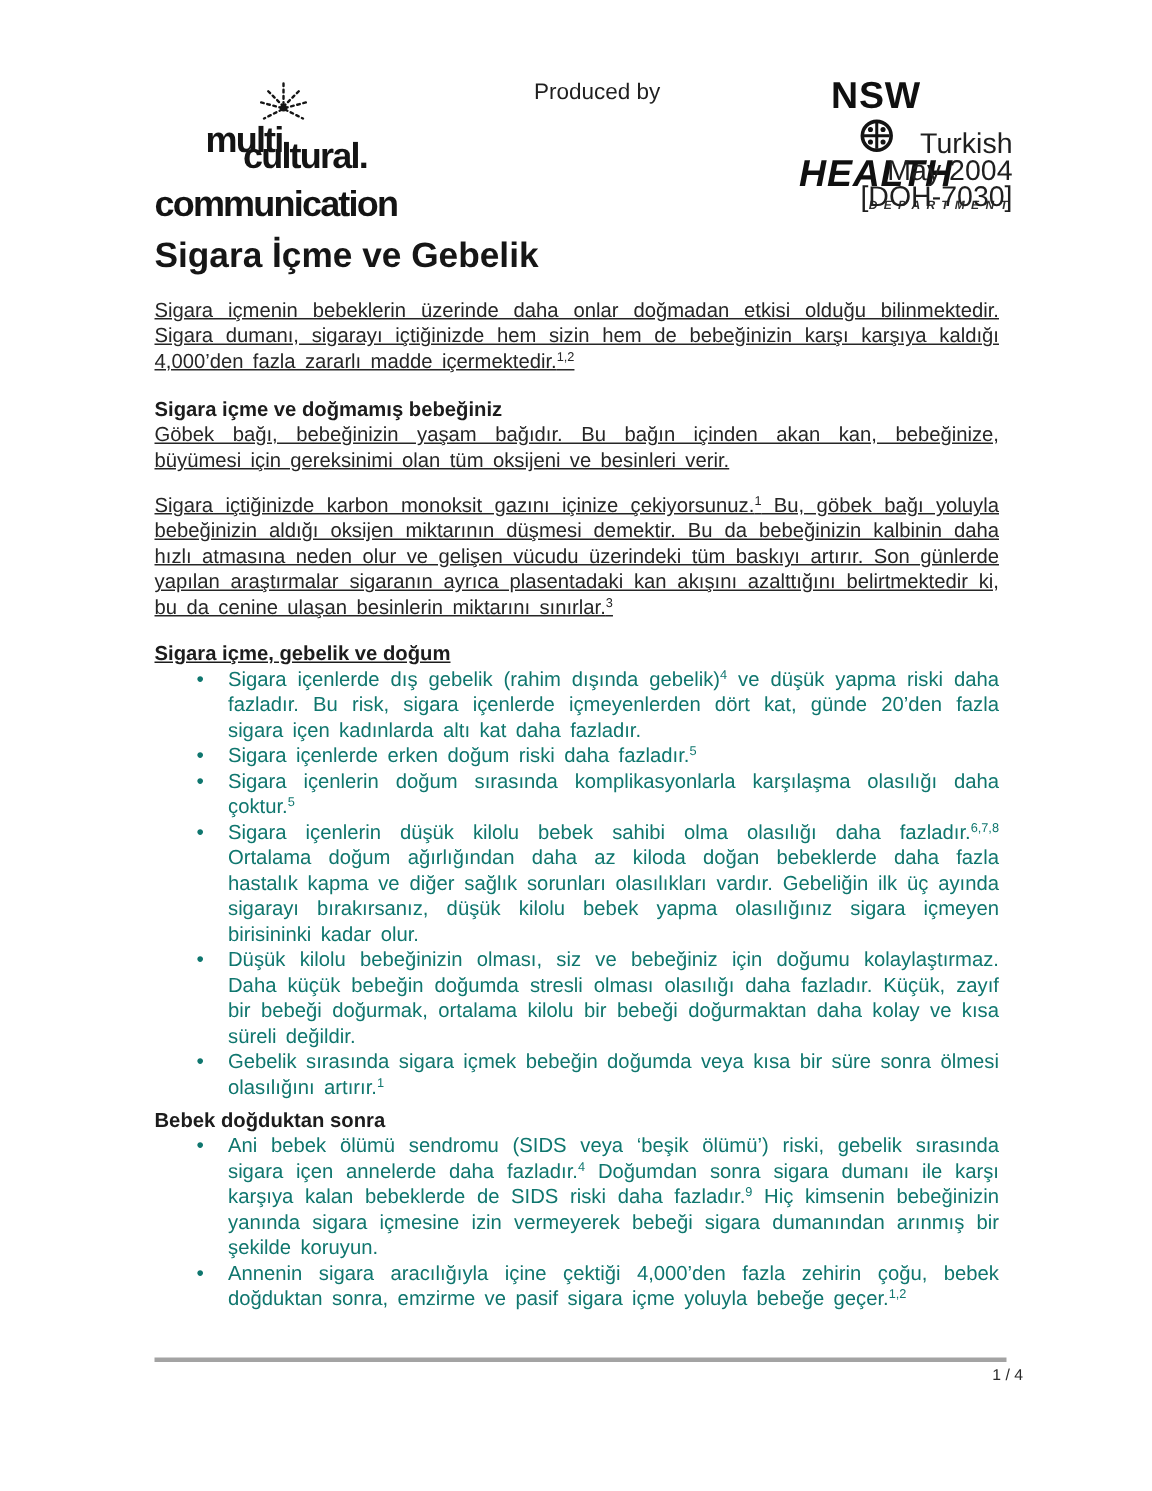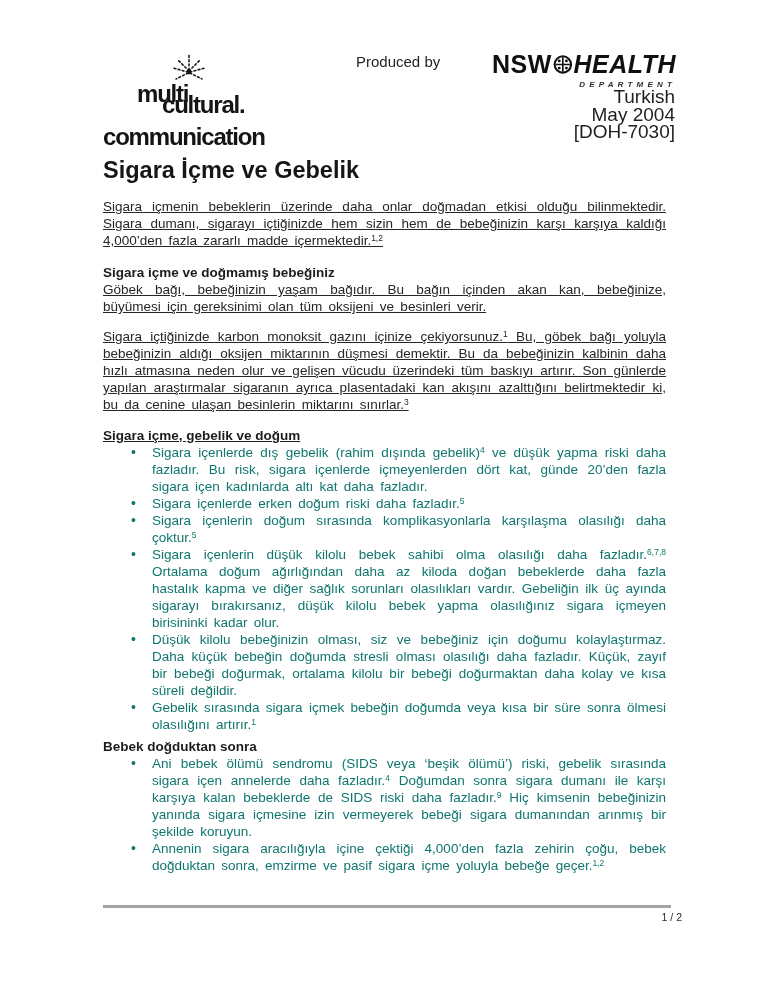--- a/index.html
+++ b/index.html
@@ -12,21 +12,21 @@
   .mc-l { position:absolute; font-size:24px; font-weight:bold; letter-spacing:-1.2px;
           line-height:20px; white-space:nowrap; color:#141414; }
   .mc-l1 { left:34px; top:0; }
   .mc-l2 { left:59px; top:11px; }
   .mc-l3 { left:0;   top:23px;margin-top:20px; }
   .starburst { position:absolute; left:66px; top:-32px; }
 
   .produced-by { position:absolute; left:356px; top:53px; font-size:15px; color:#1f1f1f; }
 
   .nsw-logo { position:absolute; left:492px; top:50px; width:184px; }
-  .nsw-row { display:flex; align-items:center; justify-content:flex-end; }
+  .nsw-row { display:flex; align-items:center; justify-content:flex-end;flex-direction:column; }
   .nsw-txt { font-size:25px; font-weight:800; letter-spacing:0.5px; color:#101010; }
   .globe { margin:0 1px; display:block; }
   .health-txt { font-size:25px; font-weight:800; font-style:italic; letter-spacing:0.5px; color:#101010; }
   .dept { font-size:8px; font-weight:bold; letter-spacing:4.2px; text-align:right;
           margin-top:1px; color:#2e2e2e; font-style:italic; }
 
   .meta { position:absolute; right:93px; top:88px; text-align:right;
           font-size:19px; line-height:17.5px; color:#1f1f1f; }
 
   
@@ -116,15 +116,15 @@
     </ul>
 
     <h3 class="s3">Bebek doğduktan sonra</h3>
     <ul>
       <li>Ani bebek ölümü sendromu (SIDS veya ‘beşik ölümü’) riski, gebelik sırasında sigara içen annelerde daha fazladır.<sup>4</sup> Doğumdan sonra sigara dumanı ile karşı karşıya kalan bebeklerde de SIDS riski daha fazladır.<sup>9</sup> Hiç kimsenin bebeğinizin yanında sigara içmesine izin vermeyerek bebeği sigara dumanından arınmış bir şekilde koruyun.</li>
       <li>Annenin sigara aracılığıyla içine çektiği 4,000’den fazla zehirin çoğu, bebek doğduktan sonra, emzirme ve pasif sigara içme yoluyla bebeğe geçer.<sup>1,2</sup></li>
     </ul>
   </main>
 
   <div class="footer-line"></div>
-  <div class="page-num">1 / 2</div>
+  <div class="page-num">1 / 4</div>
 
 </div>
 
 </body></html>

